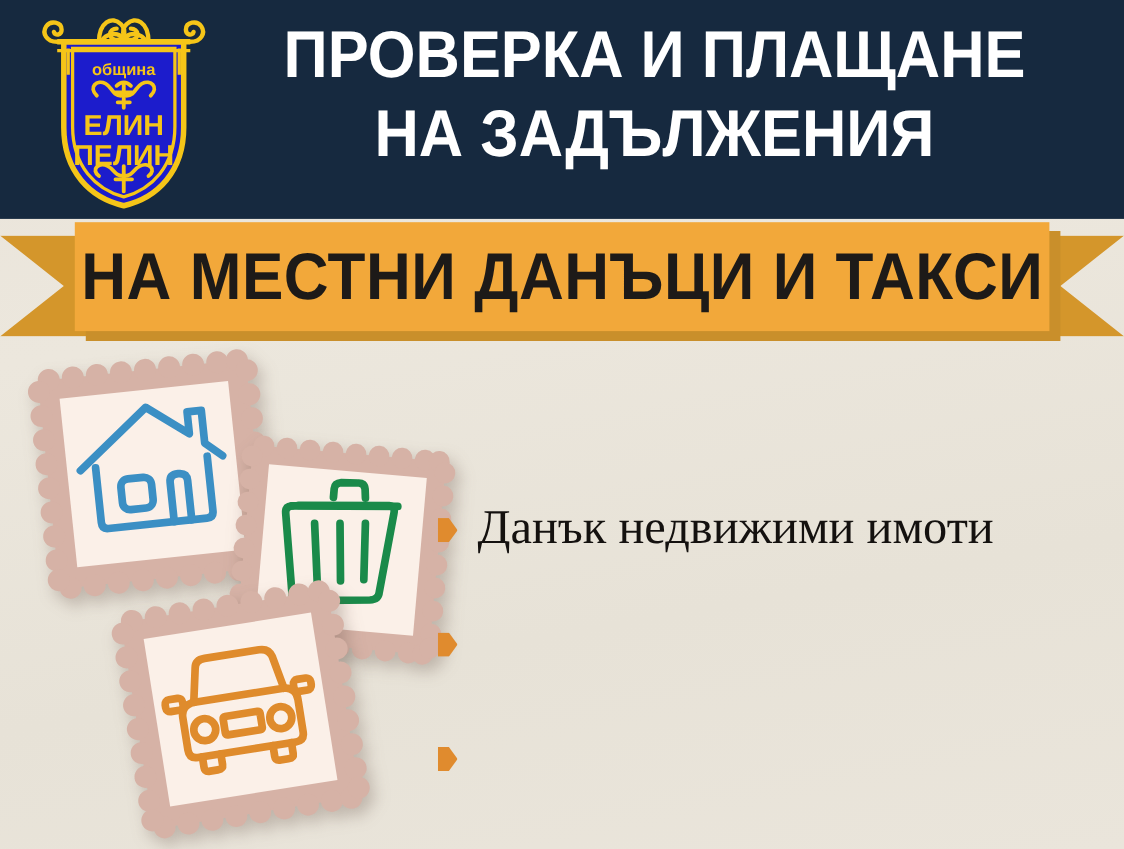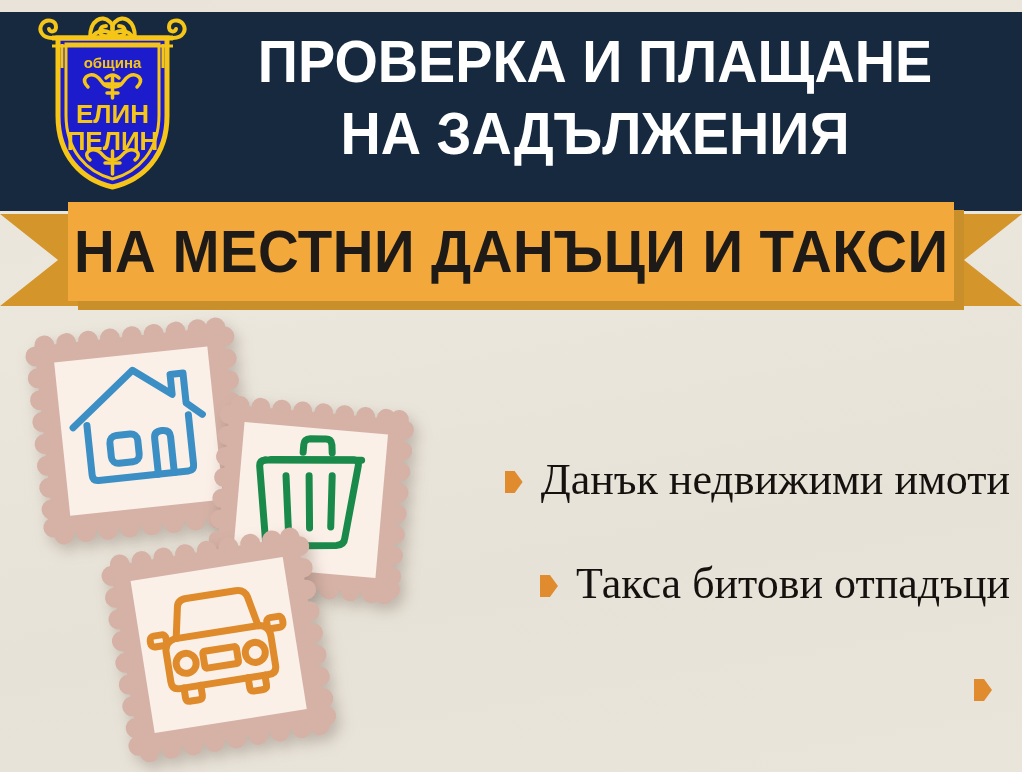--- a/index.html
+++ b/index.html
@@ -8,21 +8,21 @@
     font-family:"Liberation Sans", sans-serif;
     background:#ece7de;
   }
   #canvas{
     position:relative;width:1022px;height:772px;overflow:hidden;
     background:linear-gradient(170deg,#e9e3d9 0%,#ece7dd 35%,#e7e2d7 70%,#eae5db 100%);
   }
 
   
   .header{
-    position:absolute;left:0;top:12px;width:1022px;height:199px;
+    position:absolute;left:0;top:0;width:1022px;height:199px;
     background:#16293f;
     z-index:5;
     text-decoration:underline;
   }
   .header-title{
     position:absolute;left:180px;top:14px;width:830px;
     text-align:center;
     color:#ffffff;
     font-family:"Liberation Sans Narrow","Liberation Sans",sans-serif;
     font-weight:bold;
@@ -82,21 +82,20 @@
   }
   .stamp svg{display:block;}
 
   
   .list{
     position:absolute;left:398px;top:428px;width:612px;z-index:4;
   }
   .list-item{
     display:flex;align-items:center;
     height:104px;
-    justify-content:flex-end;
   }
   .bullet{
     width:18px;height:22px;flex:0 0 18px;margin-right:18px;margin-top:4px;
     background:#e08b2e;
     clip-path:polygon(0 0,10px 0,18px 11px,10px 22px,0 22px);
   }
   .list-label{
     font-family:"Liberation Serif","DejaVu Serif",serif;
     font-size:44px;
     line-height:50px;
@@ -342,20 +341,19 @@
     </svg>
   </div>
 
   <div class="list">
     <div class="list-item">
       <span class="bullet"></span>
       <span class="list-label">Данък недвижими имоти</span>
     </div>
     <div class="list-item">
       <span class="bullet"></span>
-      <span class="list-label">Такса битови отпадъци</span>
     </div>
     <div class="list-item">
       <span class="bullet"></span>
     </div>
   </div>
 
 </div>
 
 </body></html>

